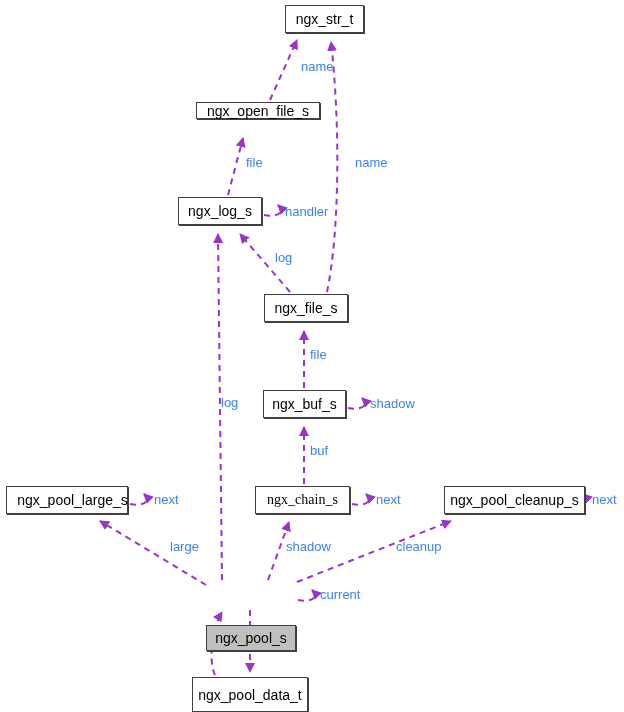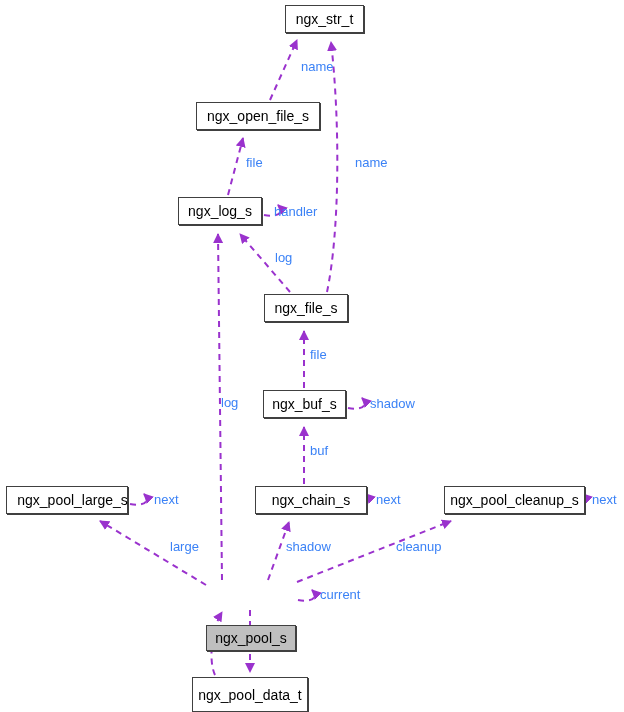--- a/index.html
+++ b/index.html
@@ -80,35 +80,35 @@
         <path d="M 268,580 L 289,522" fill="none" stroke="#9a32cd" stroke-width="2" stroke-dasharray="6,5" marker-end="url(#arrowhead)"></path>
         <path d="M 297,582 L 451,521" fill="none" stroke="#9a32cd" stroke-width="2" stroke-dasharray="6,5" marker-end="url(#arrowhead)"></path>
         <path d="M 298,600 C 314,603 318,596 312,590" fill="none" stroke="#9a32cd" stroke-width="2" stroke-dasharray="6,5" marker-end="url(#arrowhead)"></path>
         <path d="M 215,675 C 208,660 212,628 222,612" fill="none" stroke="#9a32cd" stroke-width="2" stroke-dasharray="6,5" marker-end="url(#arrowhead)"></path>
         <path d="M 250,610 L 250,672" fill="none" stroke="#9a32cd" stroke-width="2" stroke-dasharray="6,5" marker-end="url(#arrowhead)"></path>
       </g>
   </svg>
 
   <div id="nodes-layer">
       <div class="node" style="left: 285px; top: 5px; width: 79px; height: 28px;">ngx_str_t</div>
-      <div class="node" style="left: 196px; top: 102px; width: 124px; height: 28px;">ngx_open_file_s</div>
+      <div class="node" style="left: 196px; top: 102px; width: 124px; height: 17px;">ngx_open_file_s</div>
       <div class="node" style="left: 178px; top: 197px; width: 84px; height: 28px;">ngx_log_s</div>
       <div class="node" style="left: 264px; top: 294px; width: 84px; height: 28px;">ngx_file_s</div>
       <div class="node" style="left: 263px; top: 390px; width: 83px; height: 28px;">ngx_buf_s</div>
       <div class="node" style="left: 6px; top: 486px; width: 122px; height: 28px; padding-left: 11px;">ngx_pool_large_s</div>
-      <div class="node" style="left: 255px; top: 486px; width: 112px; height: 28px;">ngx_chain_s</div>
+      <div class="node" style="left: 255px; top: 486px; width: 95px; height: 28px; font-family: Liberation Serif, serif;">ngx_chain_s</div>
       <div class="node" style="left: 444px; top: 486px; width: 141px; height: 28px;">ngx_pool_cleanup_s</div>
       <div class="node highlight" style="left: 206px; top: 582px; width: 90px; height: 26px;">ngx_pool_s</div>
       <div class="node" style="left: 192px; top: 677px; width: 116px; height: 35px;">ngx_pool_data_t</div>
     </div>
   <div id="labels-layer">
       <span class="edge-label" style="left: 301px; top: 60px;">name</span>
       <span class="edge-label" style="left: 355px; top: 156px;">name</span>
       <span class="edge-label" style="left: 246px; top: 156px;">file</span>
-      <span class="edge-label" style="left: 274px; top: 205px;">handler</span>
+      <span class="edge-label" style="left: 285px; top: 205px;">handler</span>
       <span class="edge-label" style="left: 275px; top: 251px;">log</span>
       <span class="edge-label" style="left: 310px; top: 348px;">file</span>
       <span class="edge-label" style="left: 370px; top: 397px;">shadow</span>
       <span class="edge-label" style="left: 310px; top: 444px;">buf</span>
       <span class="edge-label" style="left: 376px; top: 493px;">next</span>
       <span class="edge-label" style="left: 154px; top: 493px;">next</span>
       <span class="edge-label" style="left: 592px; top: 493px;">next</span>
       <span class="edge-label" style="left: 221px; top: 396px;">log</span>
       <span class="edge-label" style="left: 170px; top: 540px;">large</span>
       <span class="edge-label" style="left: 286px; top: 540px;">shadow</span>

